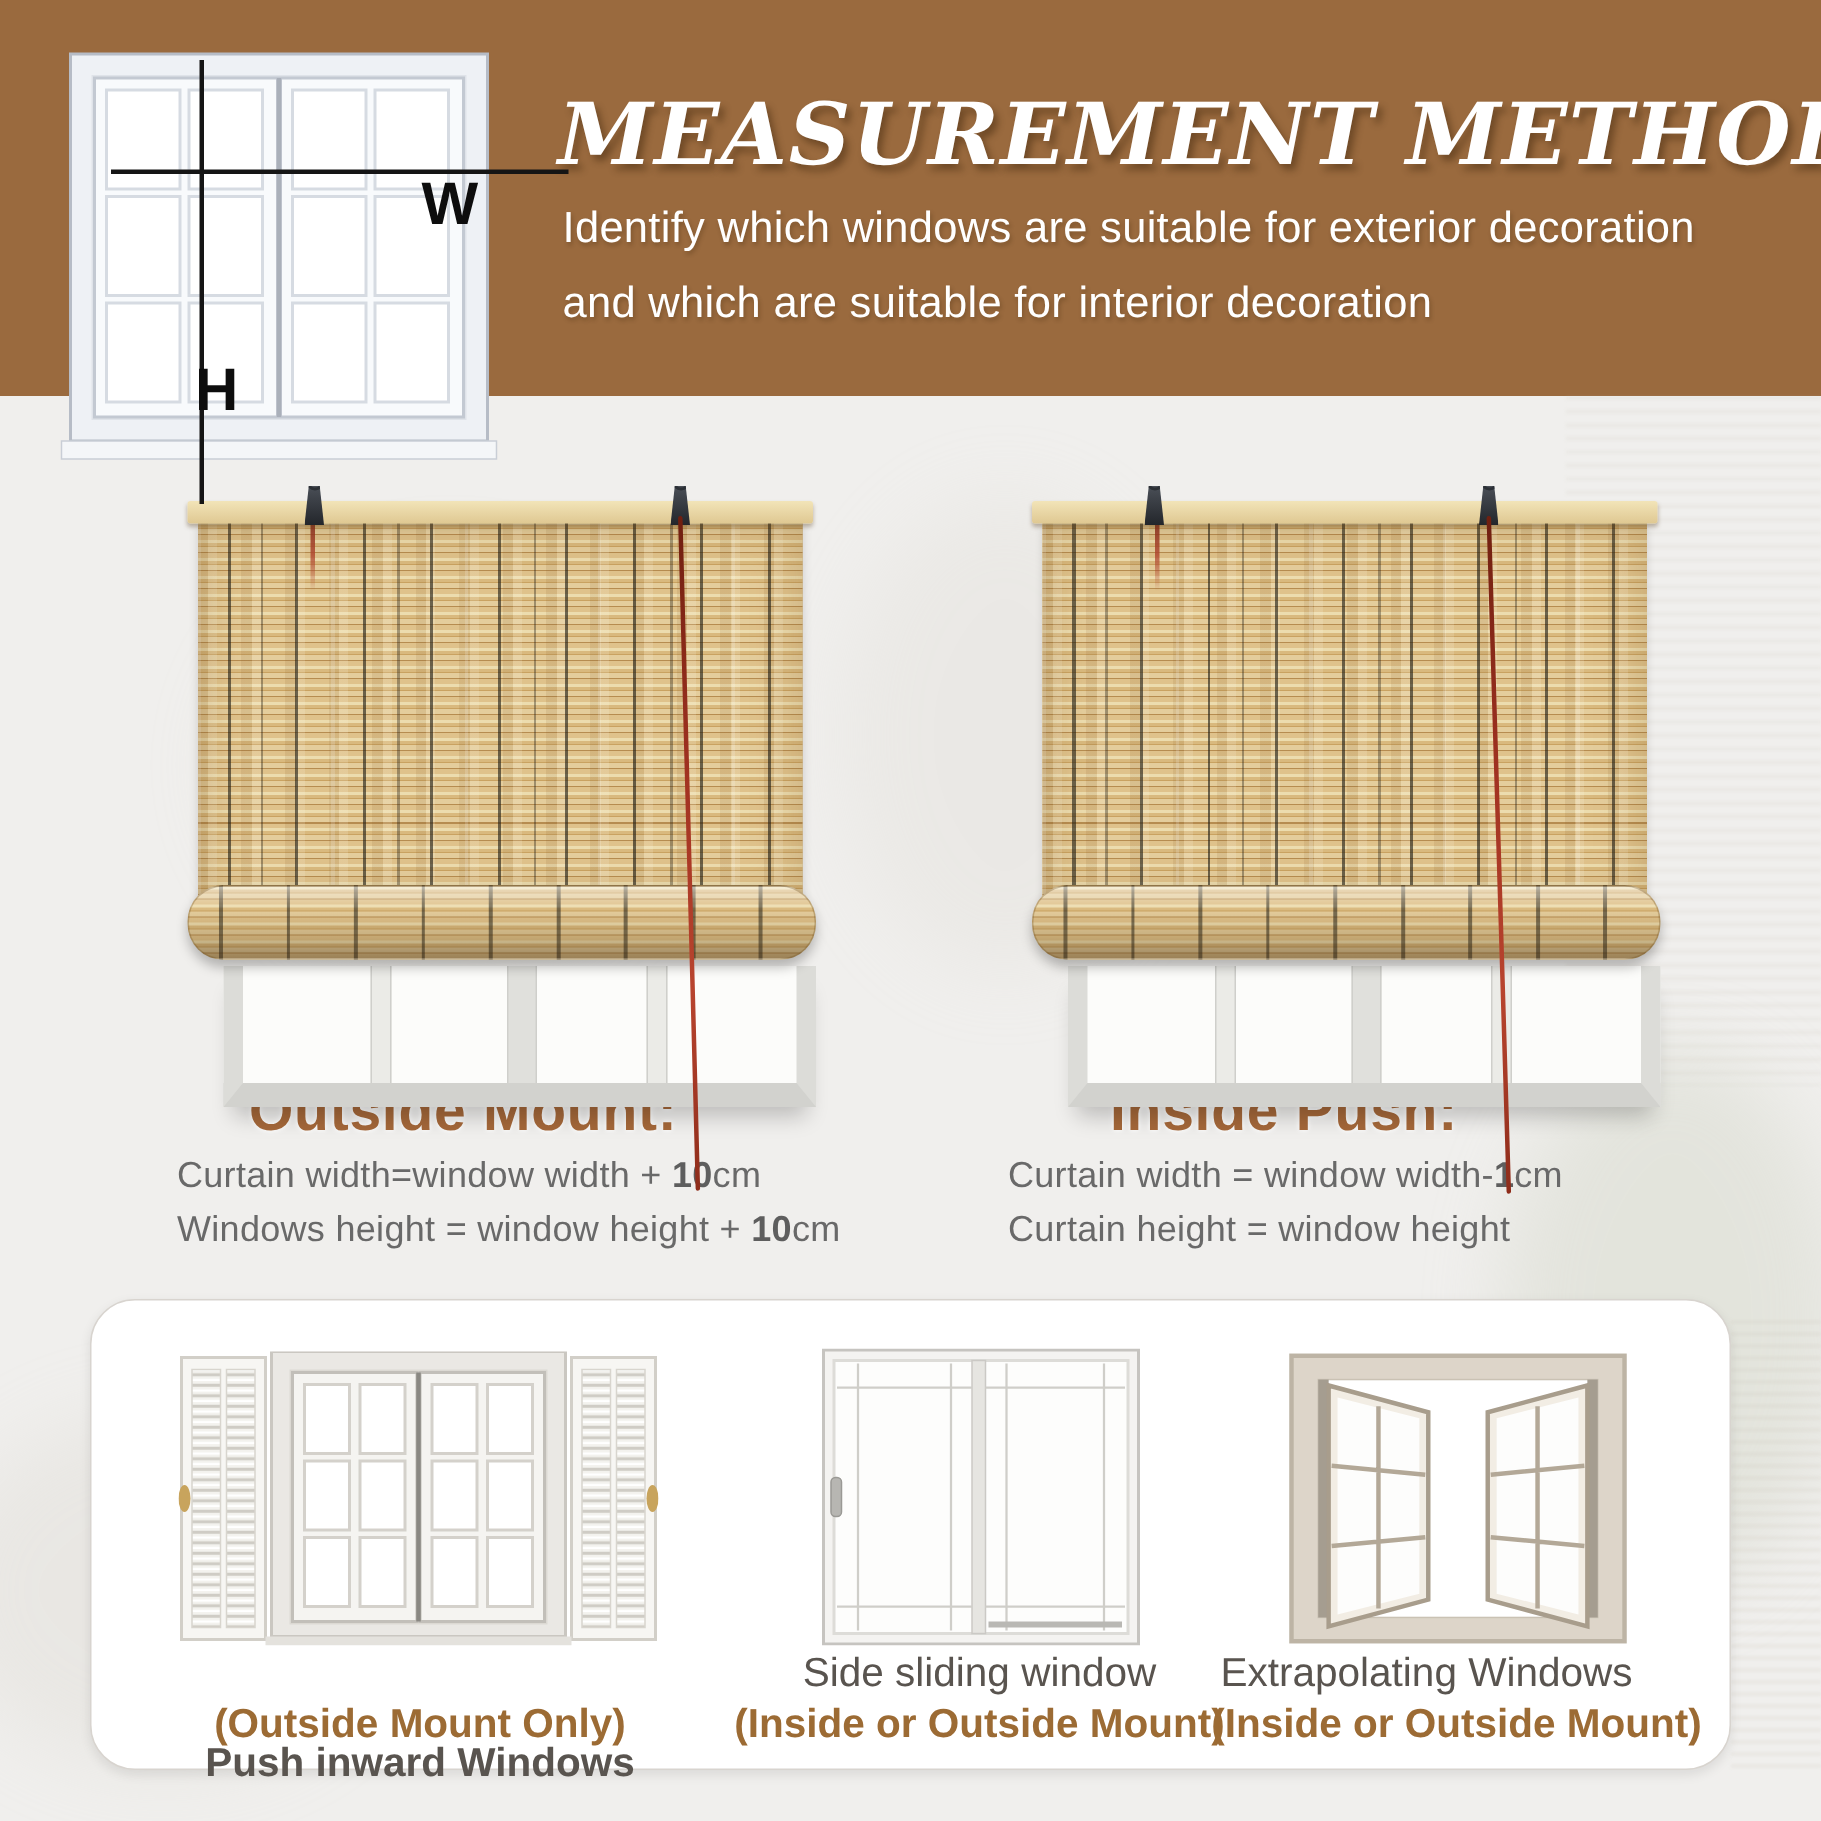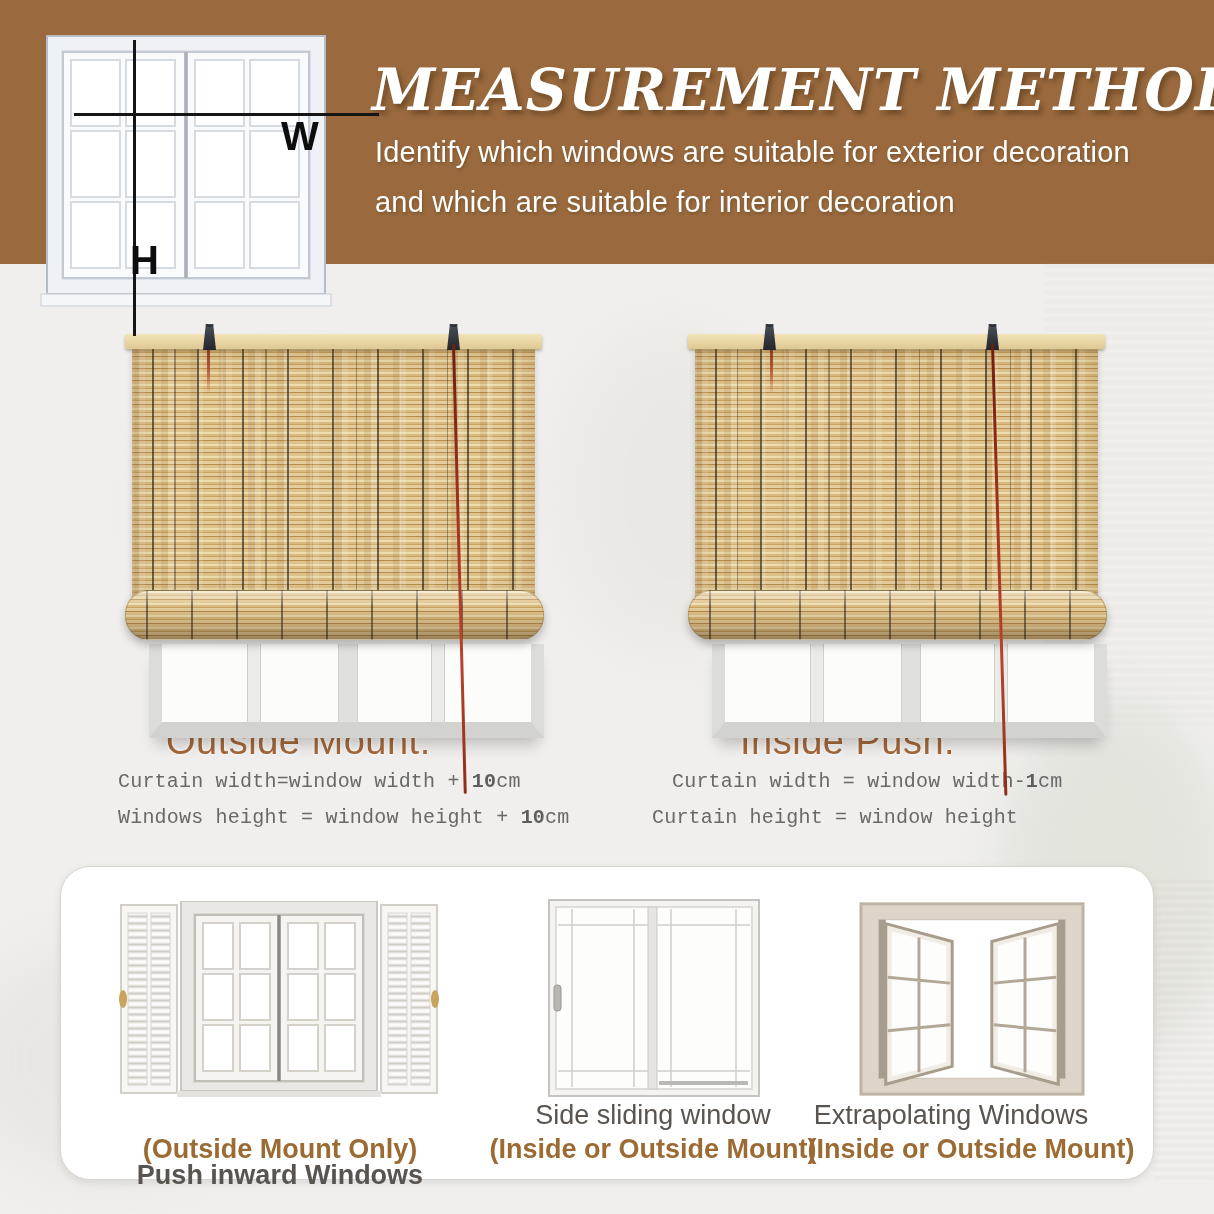--- a/index.html
+++ b/index.html
@@ -79,27 +79,27 @@
   .blind-right .clipA{left:75px;} .blind-right .clipB{left:298px;}
 
   .cord{position:absolute;width:3px;z-index:6;border-radius:2px;transform-origin:top center;
       background:linear-gradient(180deg,#6f1f10,#a33322 40%,#b8442e 70%,#8e2c1a);}
   .blind-left .cord{left:327px;top:16px;height:450px;transform:rotate(-1.5deg);}
   .blind-right .cord{left:303px;top:16px;height:452px;transform:rotate(-1.7deg);}
   .cord-stub{position:absolute;left:82px;top:18px;width:3px;height:48px;z-index:3;opacity:.85;
       background:linear-gradient(180deg,#7a2414,#b14830,rgba(177,72,48,0));}
 
   
-  .mount-heading{position:absolute;font-size:38px;font-weight:normal;color:#a5683a;white-space:nowrap;
+  .mount-heading{position:absolute;font-size:38px;font-weight:bold;color:#a5683a;white-space:nowrap;
       text-shadow:0 0 3px #fff,0 0 5px #fff;letter-spacing:.5px;}
   .outside-heading{left:166px;top:720px;} .inside-heading{left:740px;top:720px;}
-  .mount-line{position:absolute;font-size:20px;color:#696969;white-space:nowrap;letter-spacing:.2px;font-family:Liberation Mono, monospace;}
+  .mount-line{position:absolute;font-size:24px;color:#696969;white-space:nowrap;letter-spacing:.2px;}
   .mount-line b{font-weight:bold;color:#5e5e5e;}
   .o-line1{left:118px;top:770px;} .o-line2{left:118px;top:806px;}
-  .i-line1{left:672px;top:770px;} .i-line2{left:652px;top:806px;}
+  .i-line1{left:672px;top:770px;} .i-line2{left:672px;top:806px;}
 
   
   .type-card{position:absolute;left:60px;top:866px;width:1092px;height:312px;background:#fff;
       border:1px solid #d8d4cf;border-radius:30px;box-shadow:0 3px 8px rgba(0,0,0,.09);}
   .fig{position:absolute;}
   .fig1{left:118px;top:900px;width:320px;height:196px;}
   .fig2{left:547px;top:898px;width:212px;height:198px;}
   .fig3{left:858px;top:900px;width:226px;height:196px;}
   .caption-name{position:absolute;font-size:27px;color:#59544f;text-align:center;white-space:nowrap;}
   .caption-mount{position:absolute;font-size:27px;font-weight:bold;color:#9c6b34;text-align:center;white-space:nowrap;}

